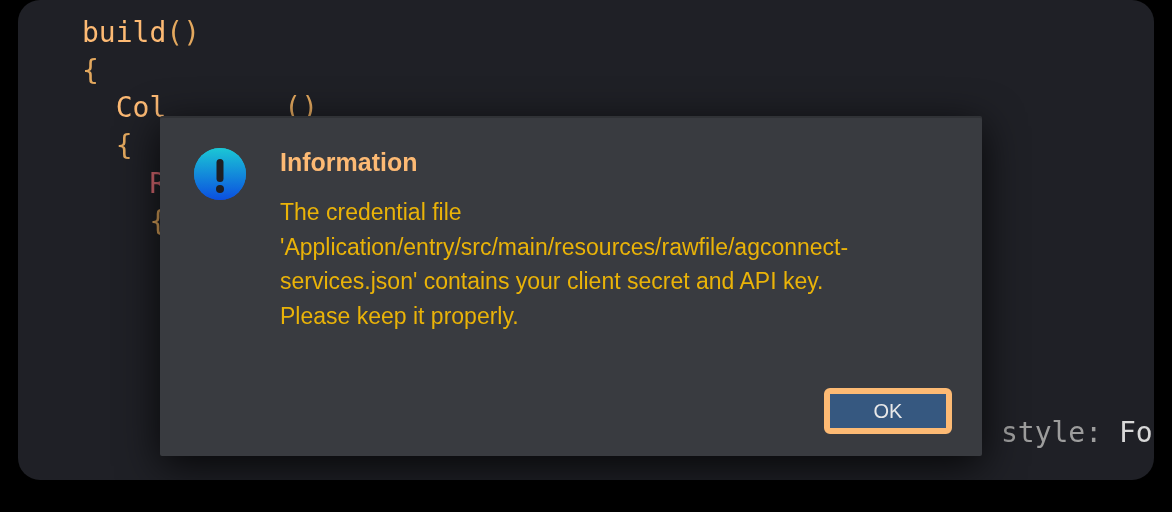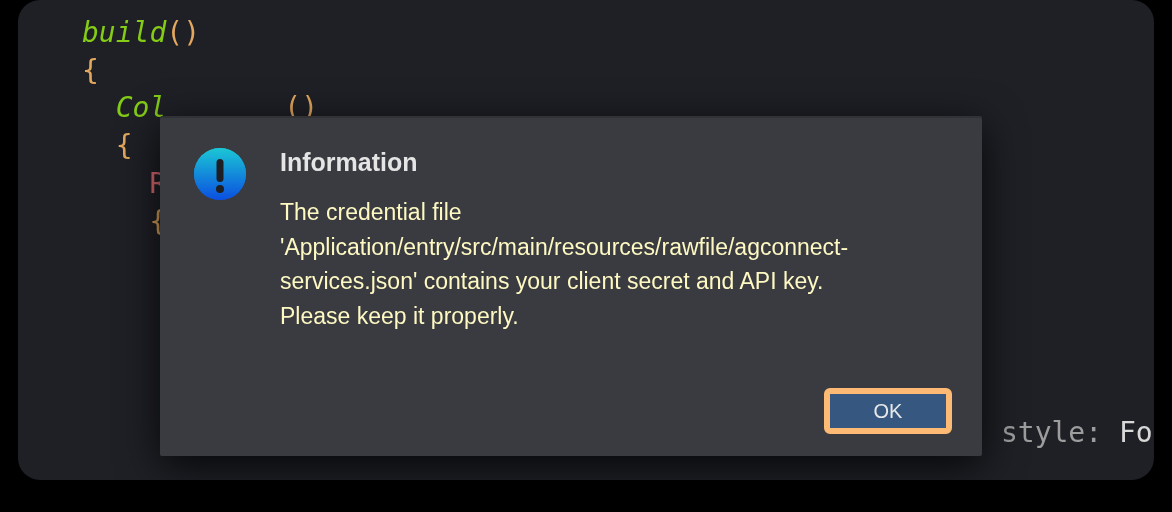--- a/index.html
+++ b/index.html
@@ -19,21 +19,21 @@
   .code {
     font-family: ui-monospace, "SF Mono", Menlo, Consolas, monospace;
     font-size: 28px;
     line-height: 1.35;
     white-space: pre;
     padding: 0 0 0 64px;
     color: #c8c8c8;
     position: relative;
     top: -24px;
   }
-  .tok-cyan   { color: #84cc16; font-style: italic; }
+  .tok-cyan   { color: #fdba74; }
   .tok-brace  { color: #e3a85e; }
   .tok-paren  { color: #e3a85e; }
   .tok-red    { color: #e06c75; }
   .tok-white  { color: #d8d8d8; }
   .tok-grey   { color: #9d9d9d; }
   .tok-num    { color: #d19a66; }
   .tok-str    { color: #98c379; }
 
   
   .bottom-line {
@@ -69,27 +69,27 @@
     margin-right: 34px;
     display: flex;
     align-items: center;
     justify-content: center;
   }
   .dialog-icon svg { width: 52px; height: 52px; }
   .dialog-text { flex: 1; }
   .dialog-title {
     font-size: 25px;
     font-weight: 700;
-    color: #e5e5e5;
+    color: #fdba74;
     margin-bottom: 18px;
   }
   .dialog-msg {
     font-size: 23px;
     line-height: 1.5;
-    color: #fef9c3;
+    color: #eab308;
     max-width: 620px;
   }
   .dialog-footer {
     position: absolute;
     right: 30px;
     bottom: 22px;
   }
   .btn-ok {
     min-width: 128px;
     height: 46px;

